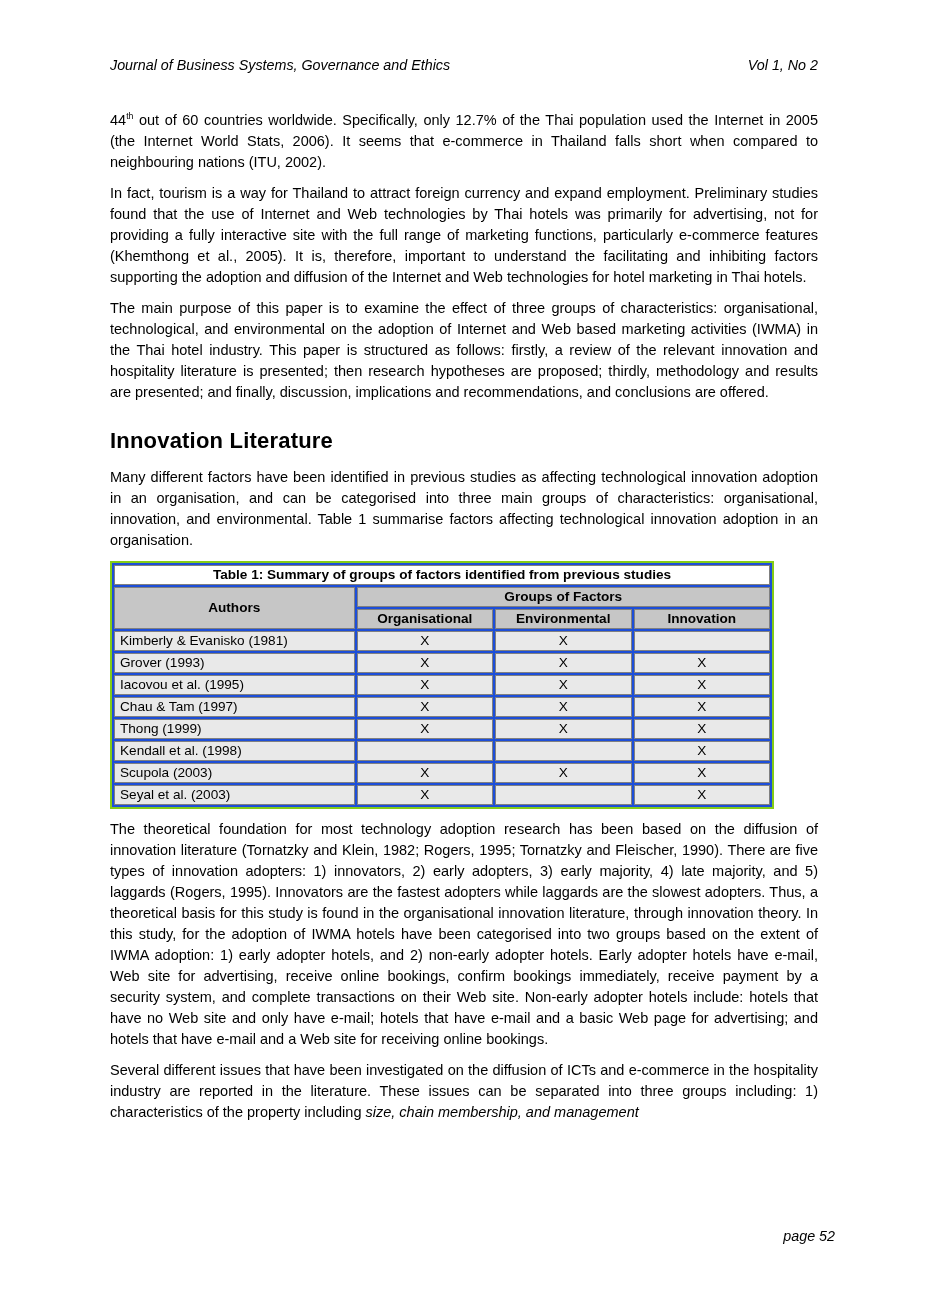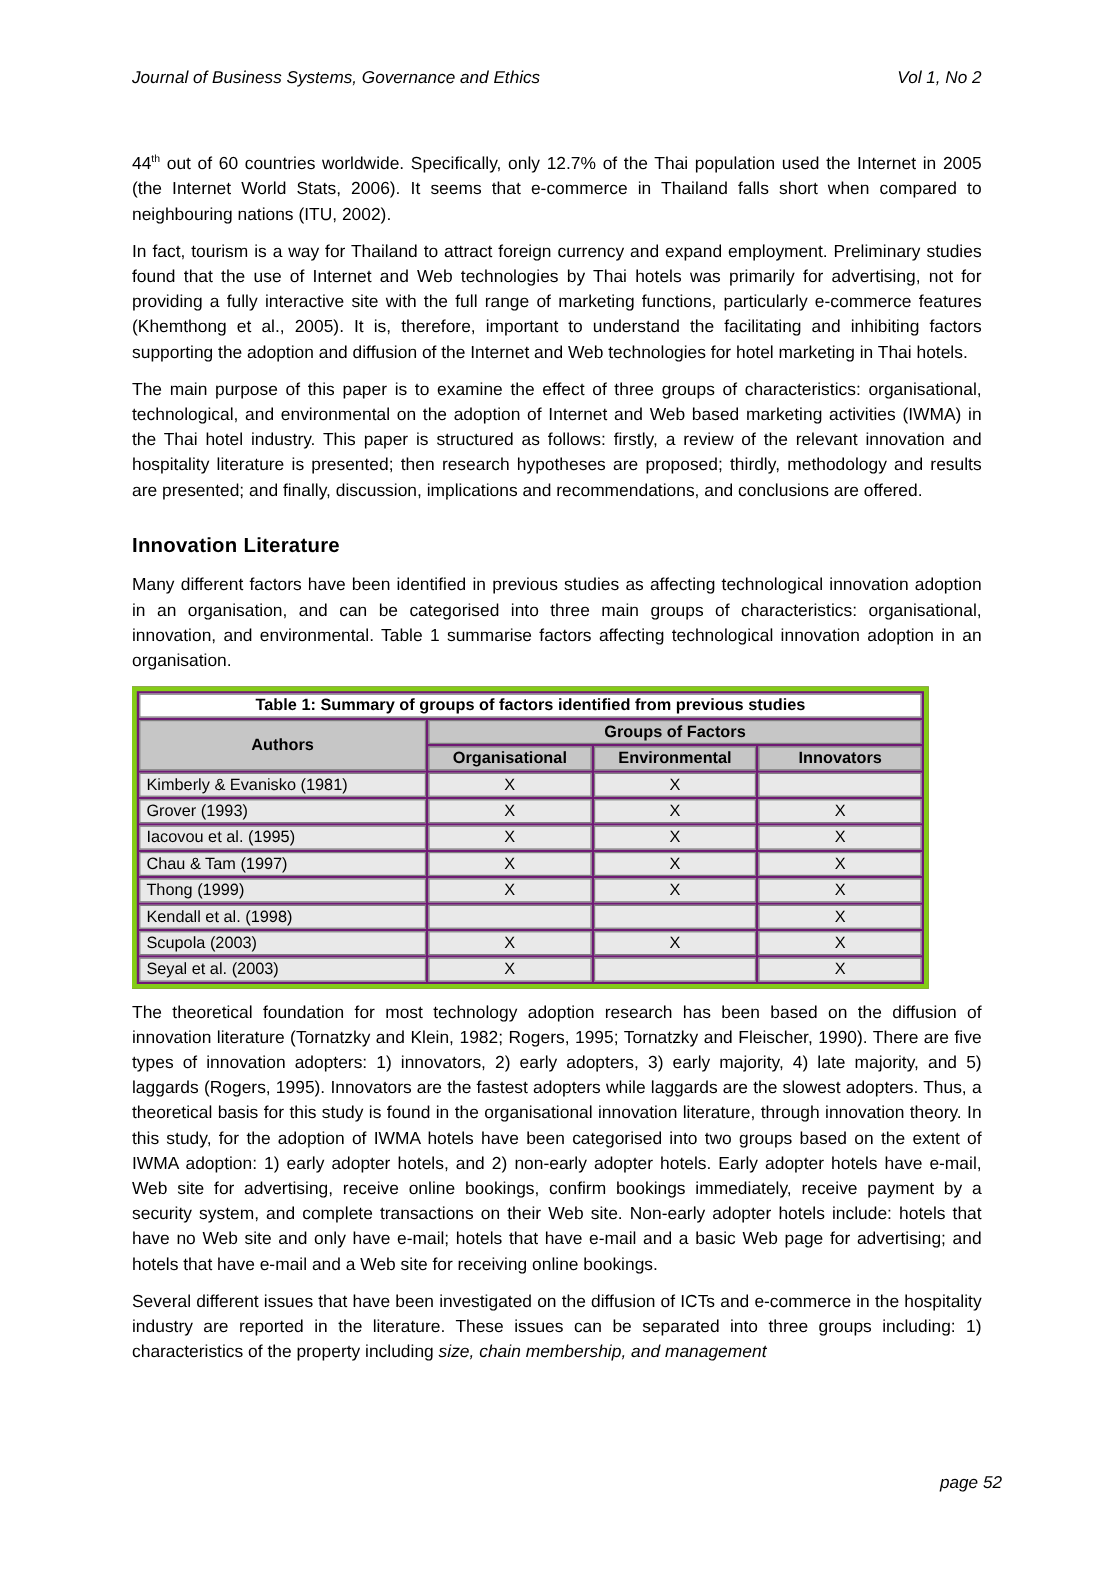--- a/index.html
+++ b/index.html
@@ -22,35 +22,35 @@
     font-style: italic;
     font-size: 14.3px;
     line-height: 18px;
   }
   .body-copy p {
     font-size: 14.5px;
     line-height: 21px;
     text-align: justify;
     margin: 0 0 10px 0;
   }
-  .body-copy p.first { margin-top: 53px; }
+  .body-copy p.first { margin-top: 36px; }
   sup { font-size: 60%; line-height: 0; }
   h1 {
-    font-size: 17px;
+    font-size: 22px;
     font-weight: bold;
     margin: 25px 0 13px 0;
     letter-spacing: 0.2px;
   }
   
   table.factors {
     width: 664px;
     border-collapse: separate;
     border-spacing: 2px;
-    border: 4px solid #84cc16;
-    background: #701a75;
+    border: 2px solid #84cc16;
+    background: #1d4ed8;
     margin: 2px 0 10px 0;
     table-layout: fixed;
   }
   table.factors th, table.factors td {
     border: 1px solid var(--tbl-border, #808080);
     font-size: 13.6px;
     line-height: 16px;
     padding: 1px 5px;
     height: 18px;
     overflow: hidden;
@@ -111,21 +111,21 @@
         <tr class="title-row">
           <th colspan="4">Table 1: Summary of groups of factors identified from previous studies</th>
         </tr>
         <tr class="head">
           <th rowspan="2">Authors</th>
           <th colspan="3">Groups of Factors</th>
         </tr>
         <tr class="head">
           <th>Organisational</th>
           <th>Environmental</th>
-          <th>Innovators</th>
+          <th>Innovation</th>
         </tr>
       </thead>
       <tbody>
           <tr>
             <td>Kimberly &amp; Evanisko (1981)</td>
             <td class="mark">X</td>
             <td class="mark">X</td>
             <td class="mark"></td>
           </tr>
           <tr>

